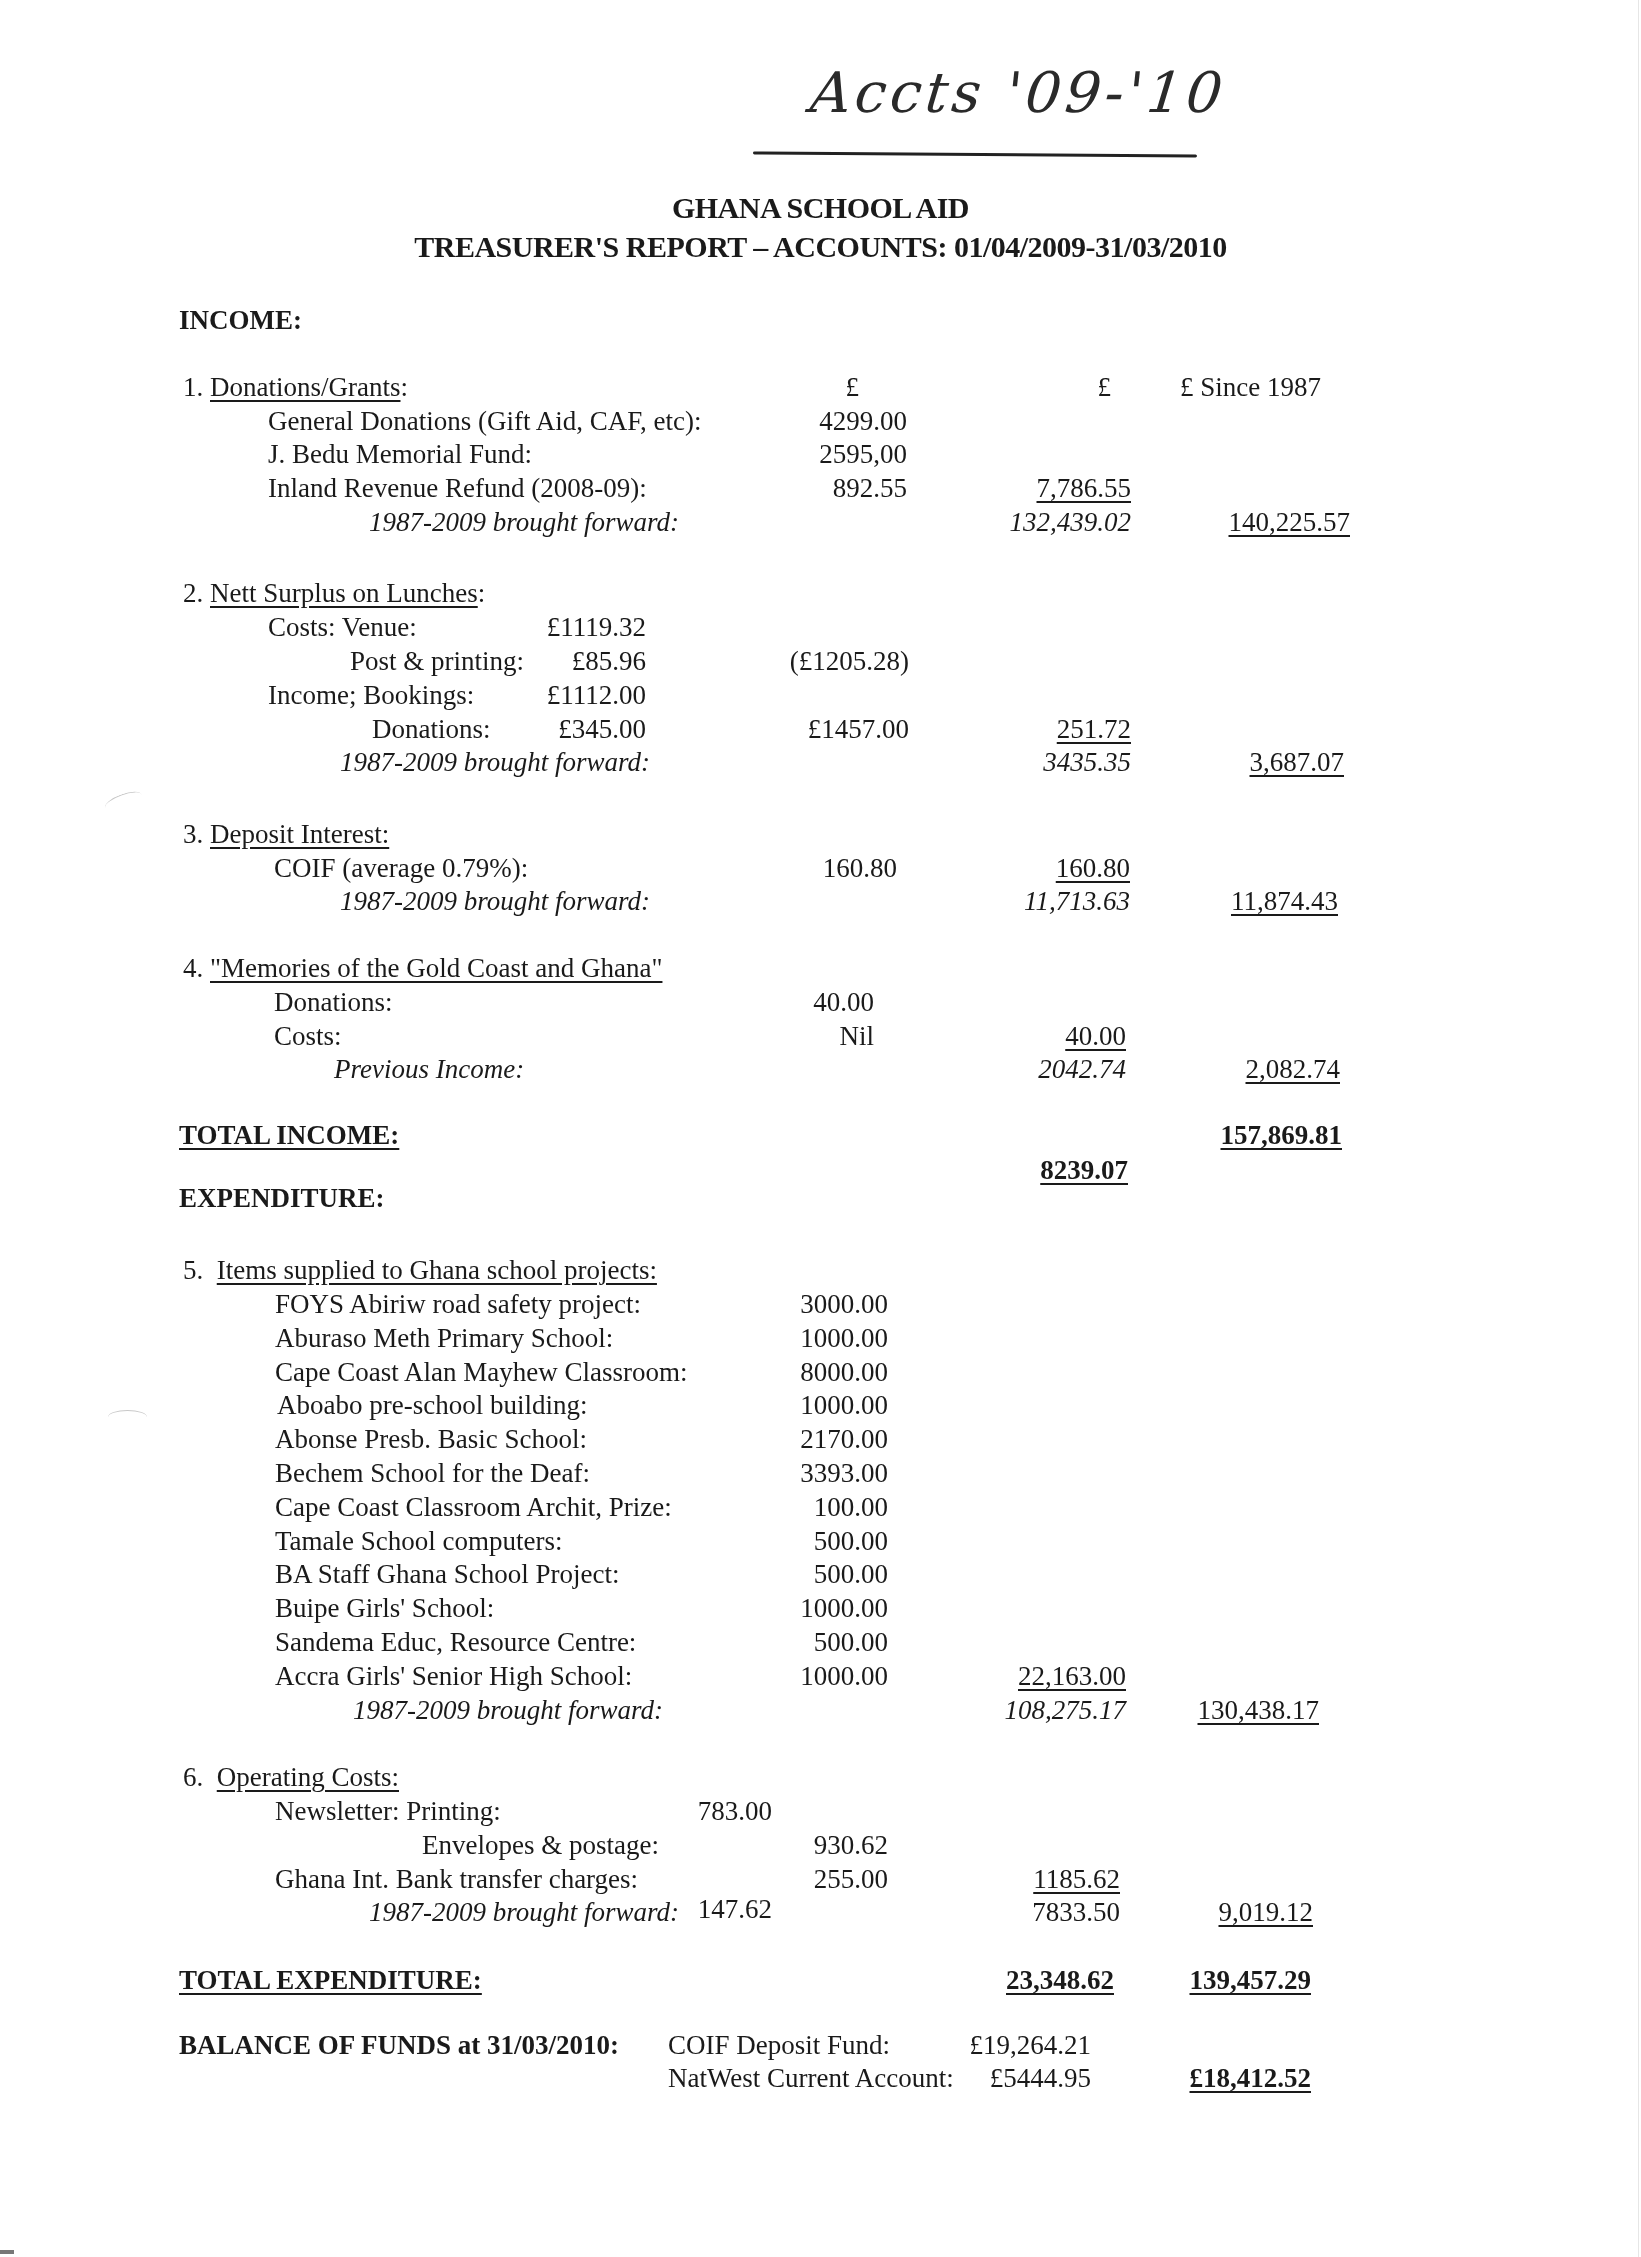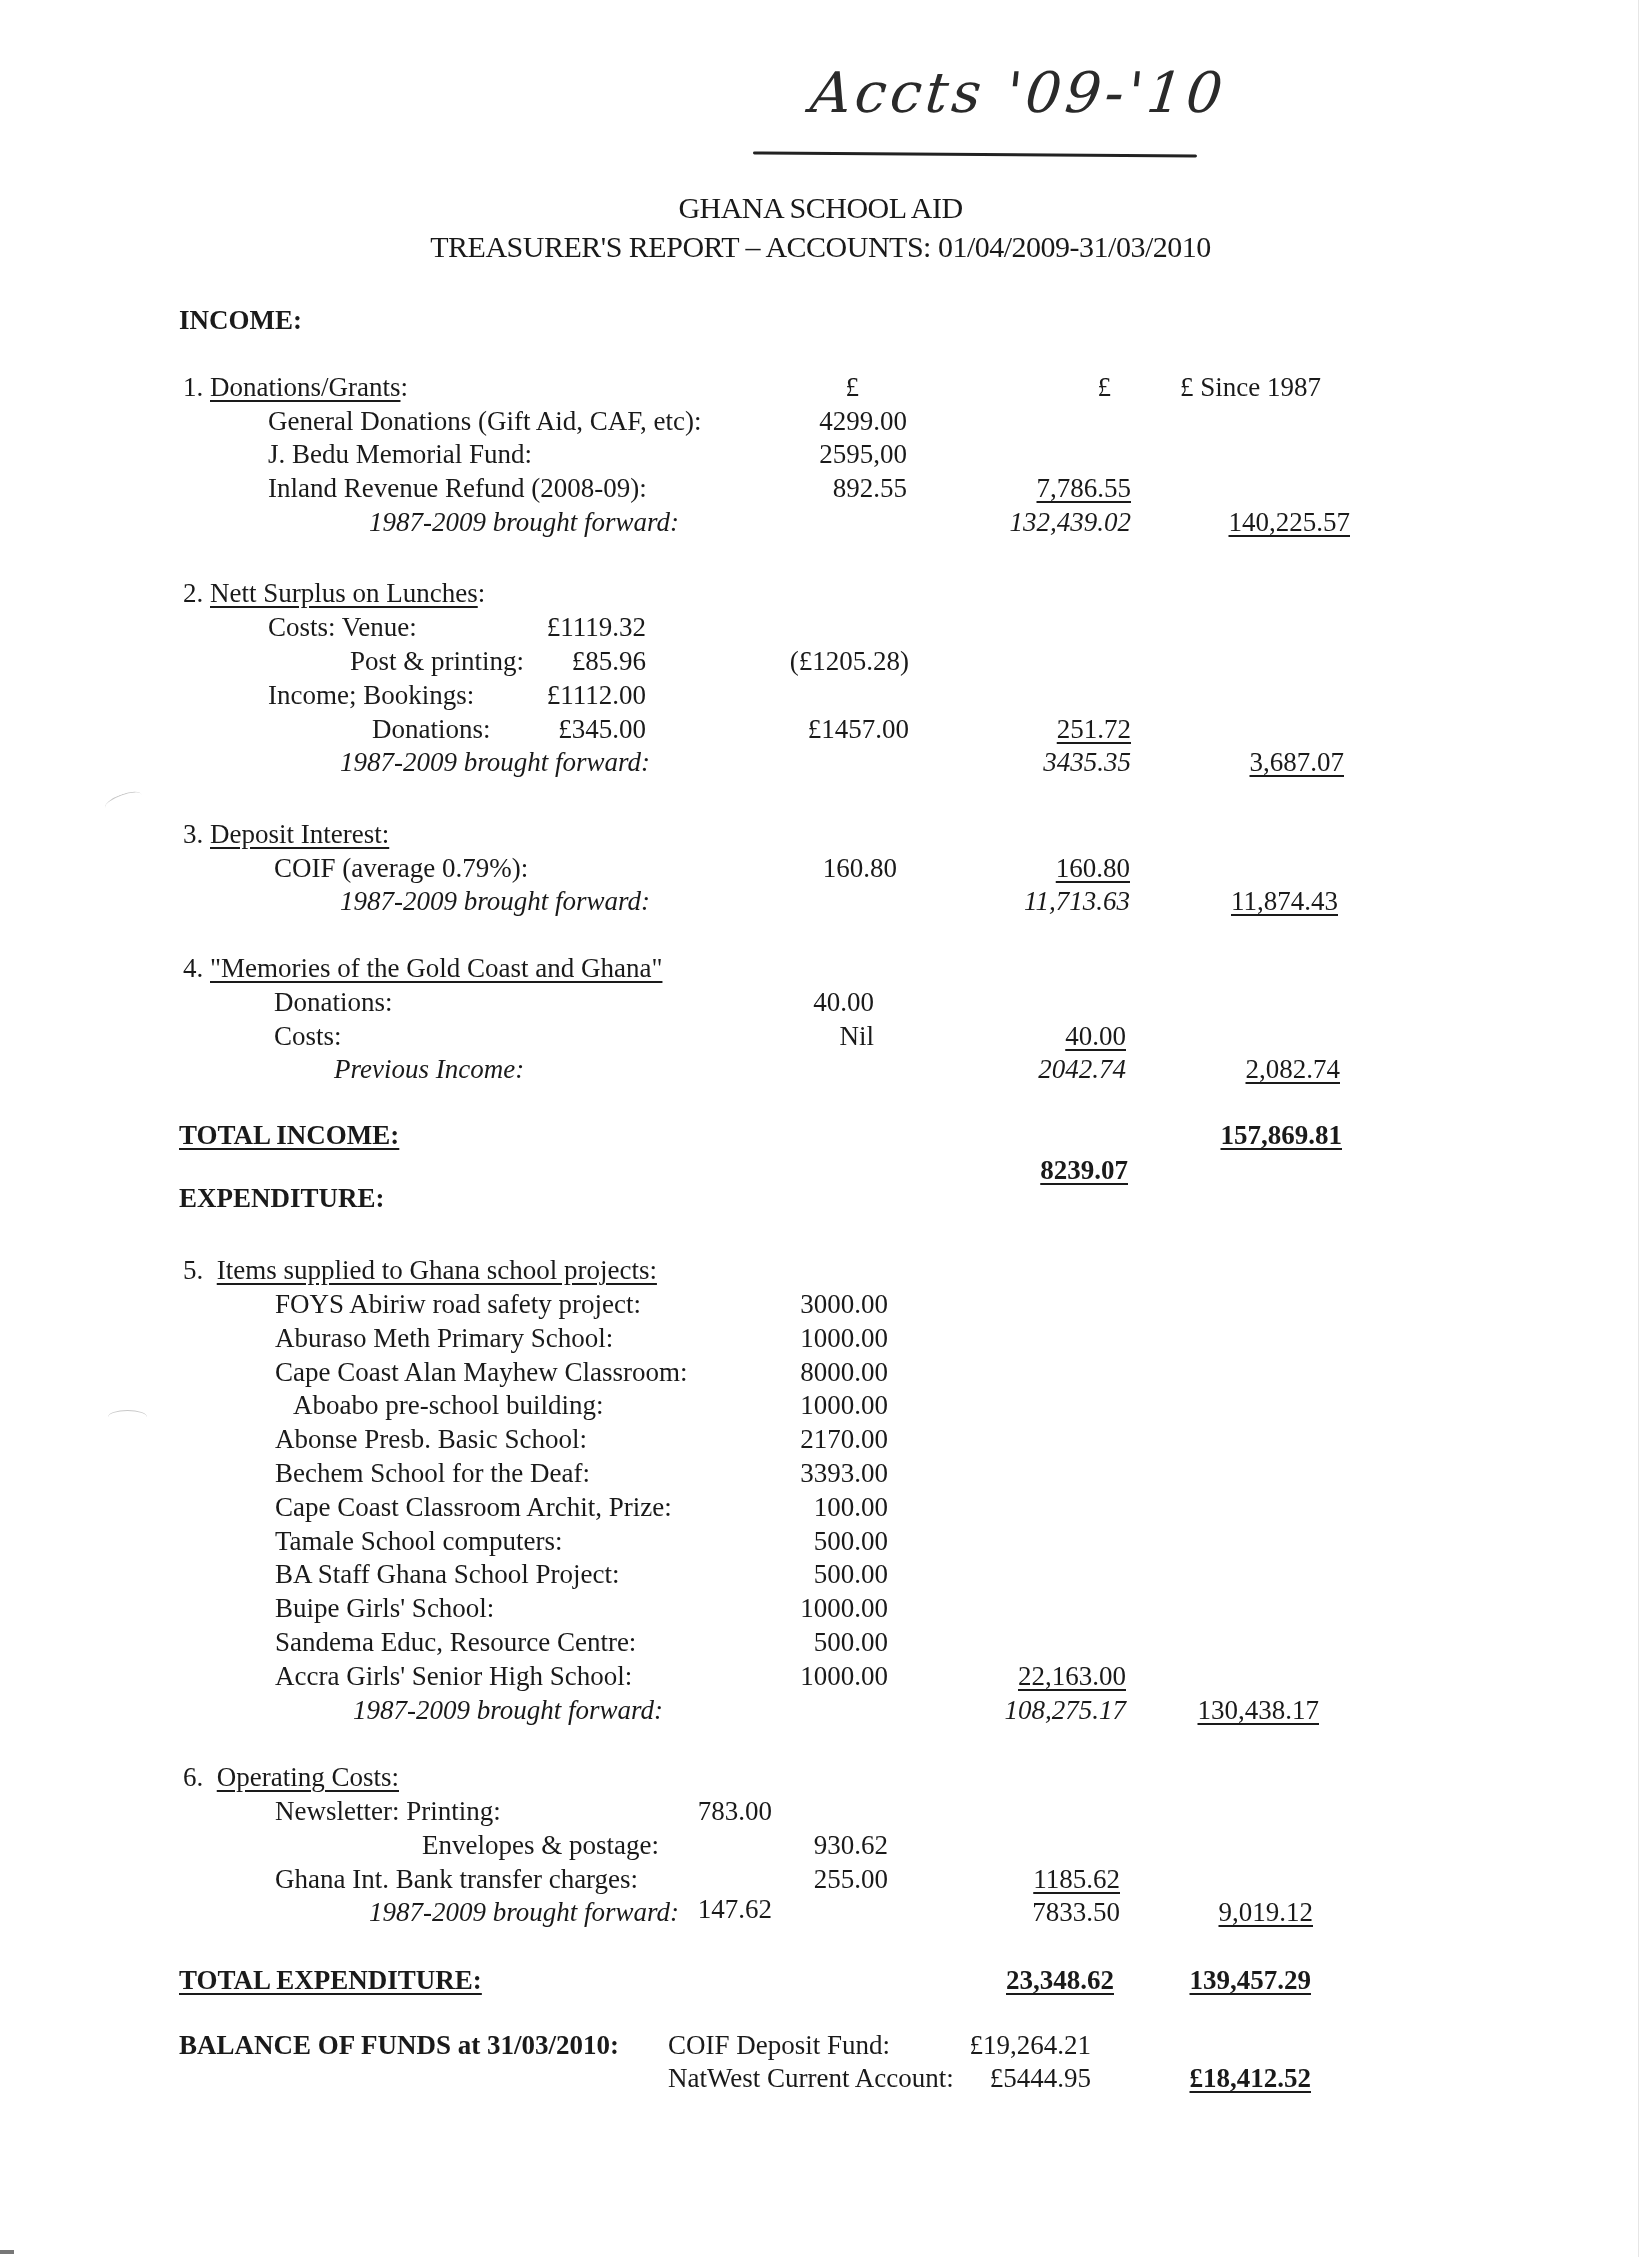--- a/index.html
+++ b/index.html
@@ -14,21 +14,21 @@
       font-family: "DejaVu Serif", serif; font-style: italic;
       font-size: 56px; color: #2a2a2a; letter-spacing: 3.9px; font-weight: normal;
       transform: skewX(-6deg);
     }
     .hand-line {
       position: absolute; left: 753px; top: 153px; width: 444px; height: 2.9px;
       background: #222; border-radius: 1.9px; transform: rotate(0.4deg);
     }
     .title {
       position: absolute; left: 0; width: 1641px; text-align: center;
-      font-weight: normal; font-size: 30px; letter-spacing: -0.5px;
+      font-weight: bold; font-size: 30px; letter-spacing: -0.5px;
     }
     .t1 { top: 191px; }
     .t2 { top: 230px; }
     .sec-head { font-weight: bold; font-size: 27px; }
     .row { font-size: 27px; line-height: 34px; }
     .u { text-decoration: underline; text-underline-offset: 3.9px; text-decoration-thickness: 1.9px; }
     .i { font-style: italic; }
     .b { font-weight: bold; }
     .num { text-align: right; }
     .c1 { width: 154px; }
@@ -126,21 +126,21 @@
 <div class="abs row" style="left:183px;top:1253px;">
   <span>5.</span>&nbsp; <span class="u">Items supplied to Ghana school projects:</span>
 </div>
 <div id="s5-rows">
     <div class="abs row" style="left: 275px; top: 1287px;">FOYS Abiriw road safety project:</div>
     <div class="abs row num c1" style="left: 734px; top: 1287px;">3000.00</div>
     <div class="abs row" style="left: 275px; top: 1321px;">Aburaso Meth Primary School:</div>
     <div class="abs row num c1" style="left: 734px; top: 1321px;">1000.00</div>
     <div class="abs row" style="left: 275px; top: 1355px;">Cape Coast Alan Mayhew Classroom:</div>
     <div class="abs row num c1" style="left: 734px; top: 1355px;">8000.00</div>
-    <div class="abs row" style="left: 293px; top: 1388px;">Aboabo pre-school building:</div>
+    <div class="abs row" style="left: 277px; top: 1388px;">Aboabo pre-school building:</div>
     <div class="abs row num c1" style="left: 734px; top: 1388px;">1000.00</div>
     <div class="abs row" style="left: 275px; top: 1422px;">Abonse Presb. Basic School:</div>
     <div class="abs row num c1" style="left: 734px; top: 1422px;">2170.00</div>
     <div class="abs row" style="left: 275px; top: 1456px;">Bechem School for the Deaf:</div>
     <div class="abs row num c1" style="left: 734px; top: 1456px;">3393.00</div>
     <div class="abs row" style="left: 275px; top: 1490px;">Cape Coast Classroom Archit, Prize:</div>
     <div class="abs row num c1" style="left: 734px; top: 1490px;">100.00</div>
     <div class="abs row" style="left: 275px; top: 1524px;">Tamale School computers:</div>
     <div class="abs row num c1" style="left: 734px; top: 1524px;">500.00</div>
     <div class="abs row" style="left: 275px; top: 1557px;">BA Staff Ghana School Project:</div>

